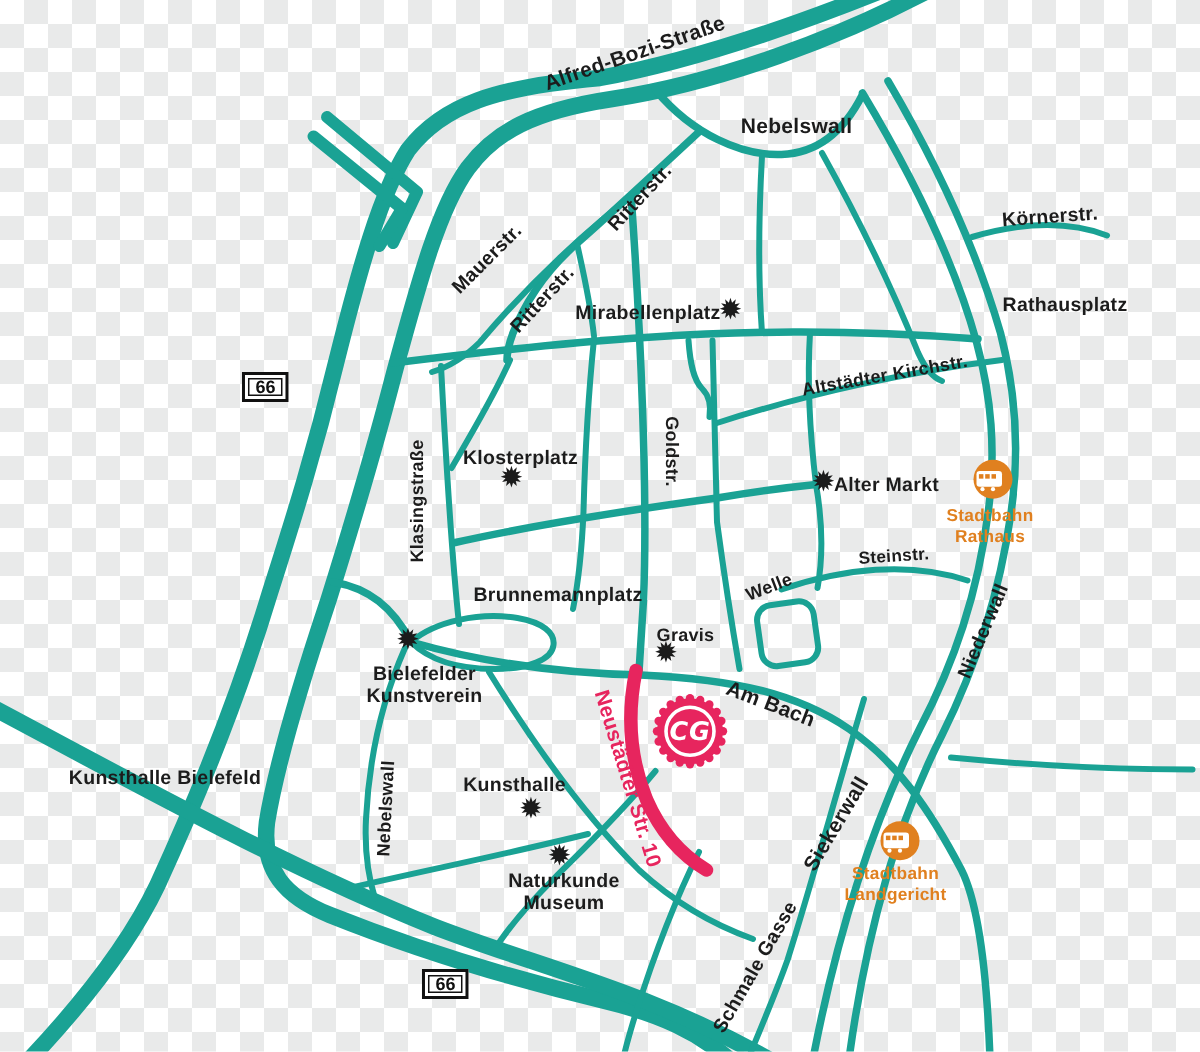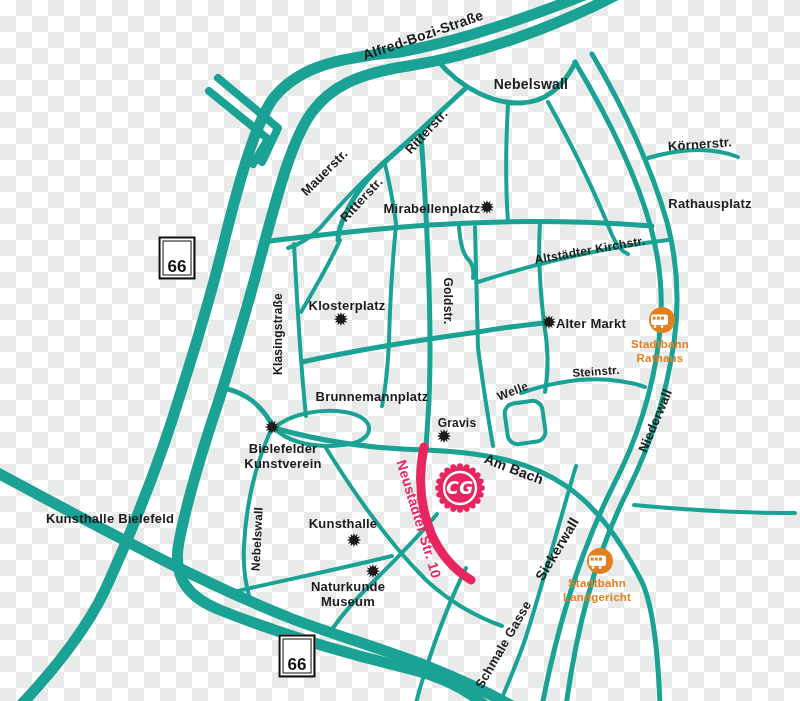--- a/index.html
+++ b/index.html
@@ -30,21 +30,21 @@
   .lbl.pinktx{color:var(--highlight); font-size:14px;}
   .lbl.orangetx{color:var(--transit); font-size:11.5px; line-height:1.2;}
   .poi{
     position:absolute; transform:translate(-50%,-55%);
     font-family:"DejaVu Sans", sans-serif; font-size:19px; color:#1b1b1b; line-height:1;
   }
   .shield{
     position:absolute; transform:translate(-50%,-50%);
     background:var(--shield_bg); border:2px solid var(--shield_border);
     box-shadow: inset 0 0 0 2px var(--shield_bg), inset 0 0 0 3px var(--shield_border);
-    padding:18px 7px 1px 7px; font-size:17px; font-weight:700; color:#111;
+    padding:1px 7px 1px 7px; font-size:12px; font-weight:700; color:#111;
   }
   .stop{position:absolute; transform:translate(-50%,-50%);}
   .cg{position:absolute; transform:translate(-50%,-50%);font-style:italic;}
 </style>
 </head>
 <body>
 
 <div class="stage">
 
   <svg class="map" width="800" height="701" viewBox="0 0 800 701">
@@ -119,21 +119,21 @@
   <div class="lbl" style="left:457px;top:424px;font-size:12px;">Gravis</div>
   <div class="lbl" style="left:283px;top:457px;">
     <span>Bielefelder</span><br>
     <span>Kunstverein</span>
   </div>
   <div class="lbl" style="left:514px;top:469px;transform:translate(-50%,-50%) rotate(21deg);font-size:14px;">Am Bach</div>
   <div class="lbl pinktx" style="left:419px;top:519px;transform:translate(-50%,-50%) rotate(73deg);">Neustädter Str. 10</div>
   <div class="lbl" style="left:110px;top:519px;">Kunsthalle Bielefeld</div>
   <div class="lbl" style="left:343px;top:524px;">Kunsthalle</div>
   <div class="lbl" style="left:258px;top:539px;transform:translate(-50%,-50%) rotate(-87deg);font-size:12px;">Nebelswall</div>
-  <div class="lbl" style="left:348px;top:595px;text-align:center;">
+  <div class="lbl" style="left:376px;top:595px;text-align:center;">
     <span>Naturkunde</span><br>
     <span>Museum</span>
   </div>
   <div class="lbl" style="left:557px;top:549px;transform:translate(-50%,-50%) rotate(-59deg);font-size:14px;">Siekerwall</div>
   <div class="lbl" style="left:504px;top:645px;transform:translate(-50%,-50%) rotate(-60deg);">Schmale Gasse</div>
 
   <div class="poi" style="left:487px;top:208px;">✹</div>
   <div class="poi" style="left:341px;top:320px;">✹</div>
   <div class="poi" style="left:549px;top:323px;">✹</div>
   <div class="poi" style="left:444px;top:437px;">✹</div>

